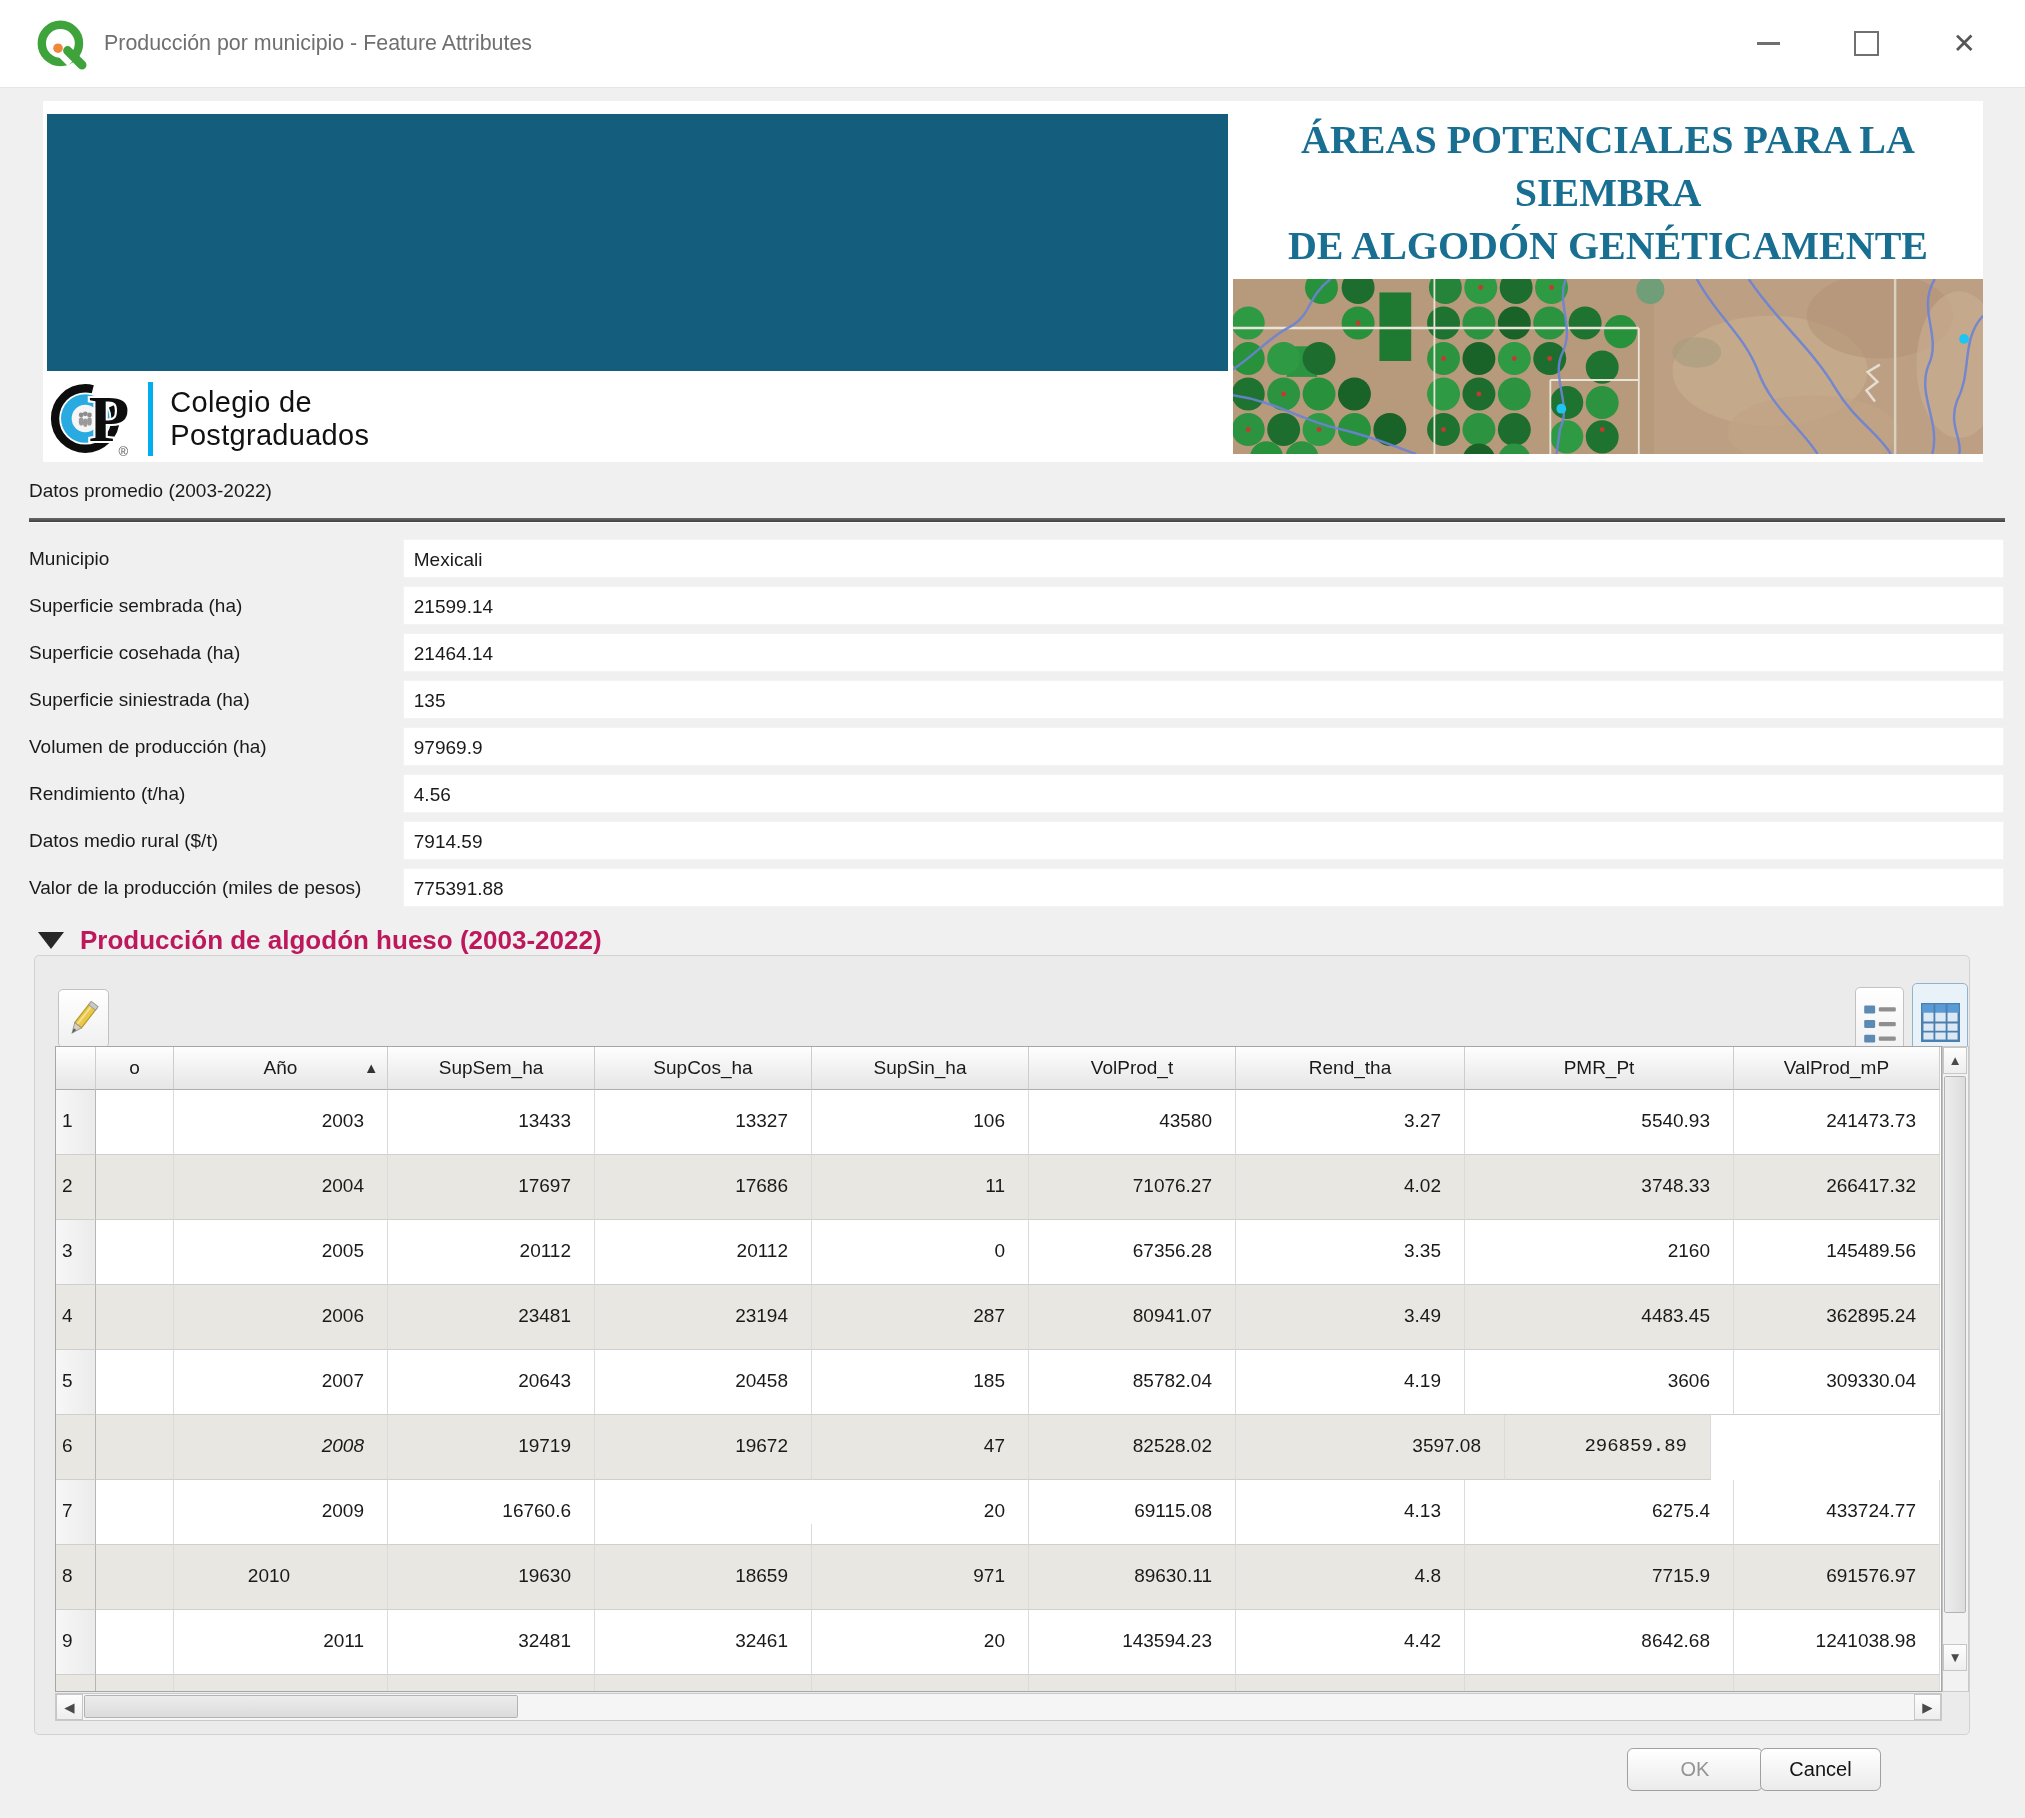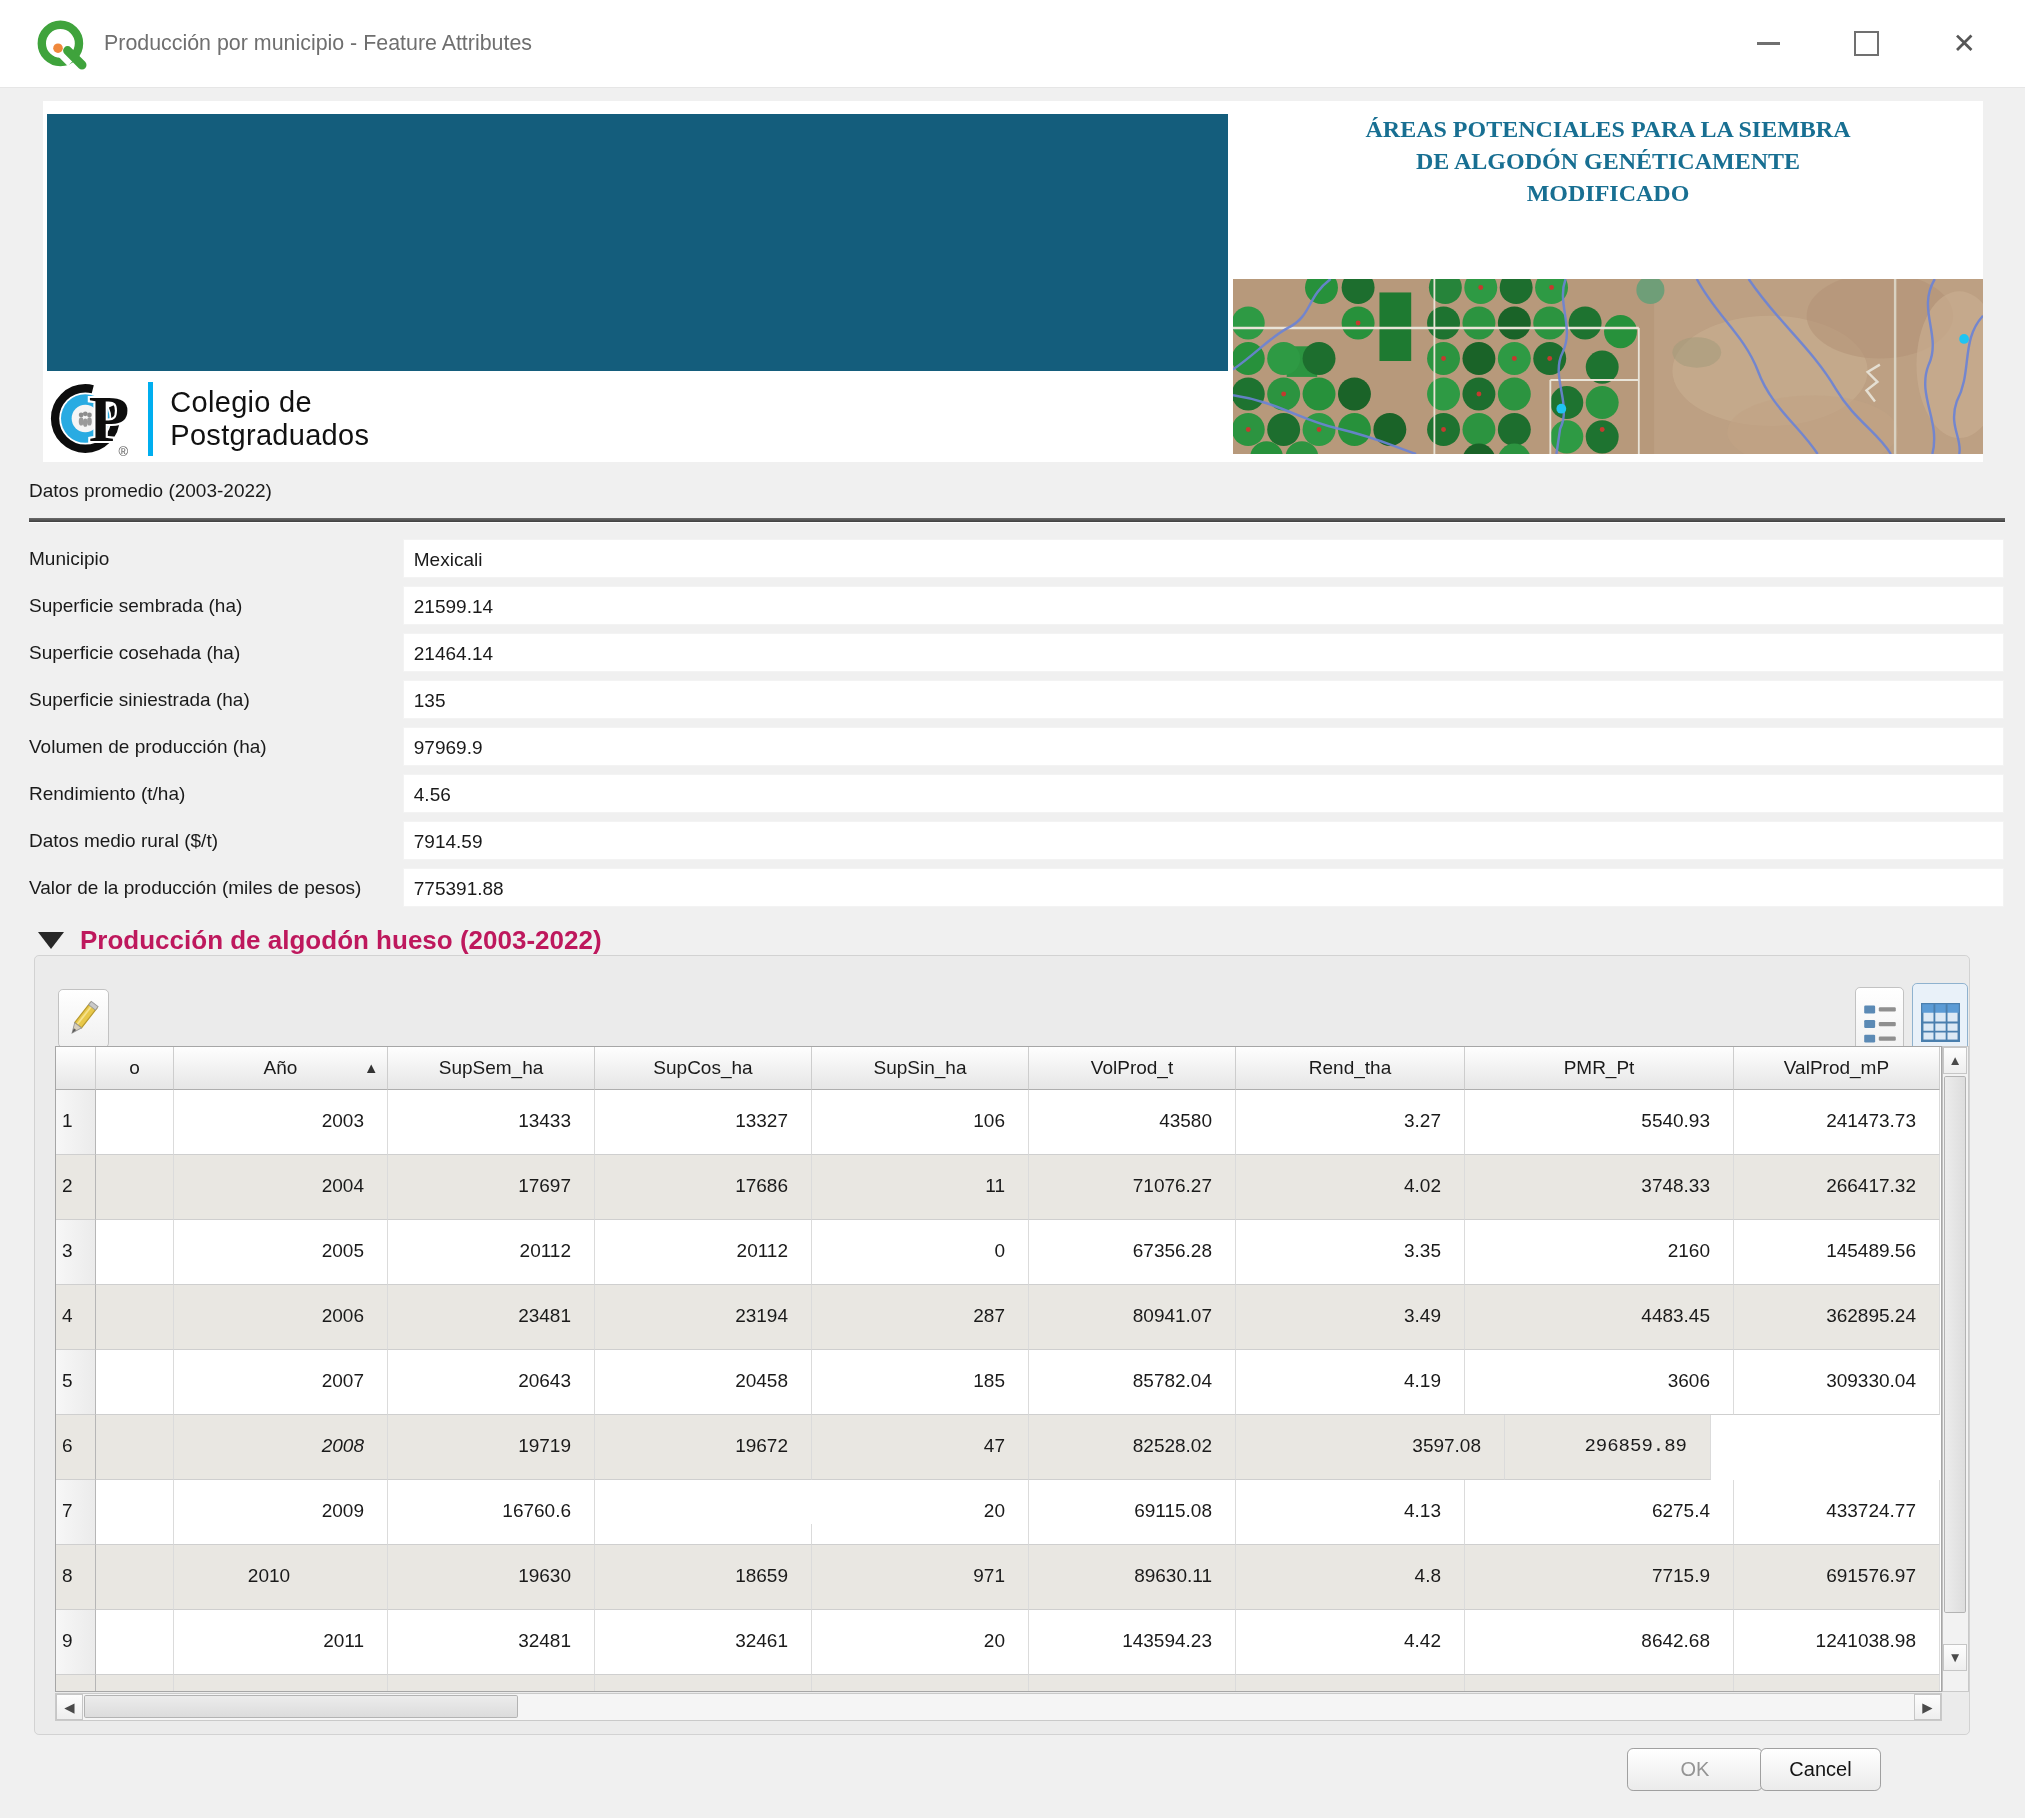--- a/index.html
+++ b/index.html
@@ -17,21 +17,21 @@
   .glyph-min{width:23px;height:2.4px;background:#707070;}
   .glyph-max{width:21px;height:21px;border:2.4px solid #707070;}
   
   .header-card{position:absolute;left:43px;top:101px;width:1940px;height:361px;background:#ffffff;}
   .banner{position:absolute;left:4.3px;top:13px;width:1181px;height:257px;}
   .logo-block{position:absolute;left:4.3px;top:276px;width:476px;height:83px;background:#ffffff;display:flex;align-items:center;}
   .logo-emblem{width:92px;height:83px;flex:0 0 auto;}
   .logo-bar{width:5.5px;height:74px;background:#00aeef;margin:0 17px 0 8.5px;flex:0 0 auto;}
   .logo-text{font-size:29px;line-height:1.12;color:#111;letter-spacing:0.3px;}
   .h-title{position:absolute;left:1190px;top:13.4px;width:750px;text-align:center;
-    font-family:"Liberation Serif",serif;font-weight:bold;font-size:24px;line-height:1.32;color:#186f92;}
+    font-family:"Liberation Serif",serif;font-weight:bold;font-size:40px;line-height:1.32;color:#186f92;}
   .satellite{position:absolute;left:1190px;top:178px;width:750px;height:175px;overflow:hidden;}
   
   .datos-label{position:absolute;left:29px;top:480px;font-size:19px;}
   .divider{position:absolute;left:29px;top:518px;width:1976px;height:4.3px;
     background:linear-gradient(#6b6b6b,#3f3f3f);border-bottom:1.8px solid #fdfdfd;}
   
   .form{position:absolute;left:0;top:539px;width:2025px;}
   .form-row{display:flex;align-items:center;height:39px;margin-bottom:8px;padding-left:29px;}
   .form-label{flex:0 0 374px;font-size:19px;}
   .form-value{flex:1;margin-right:21px;height:39px;line-height:39px;background:#ffffff;

